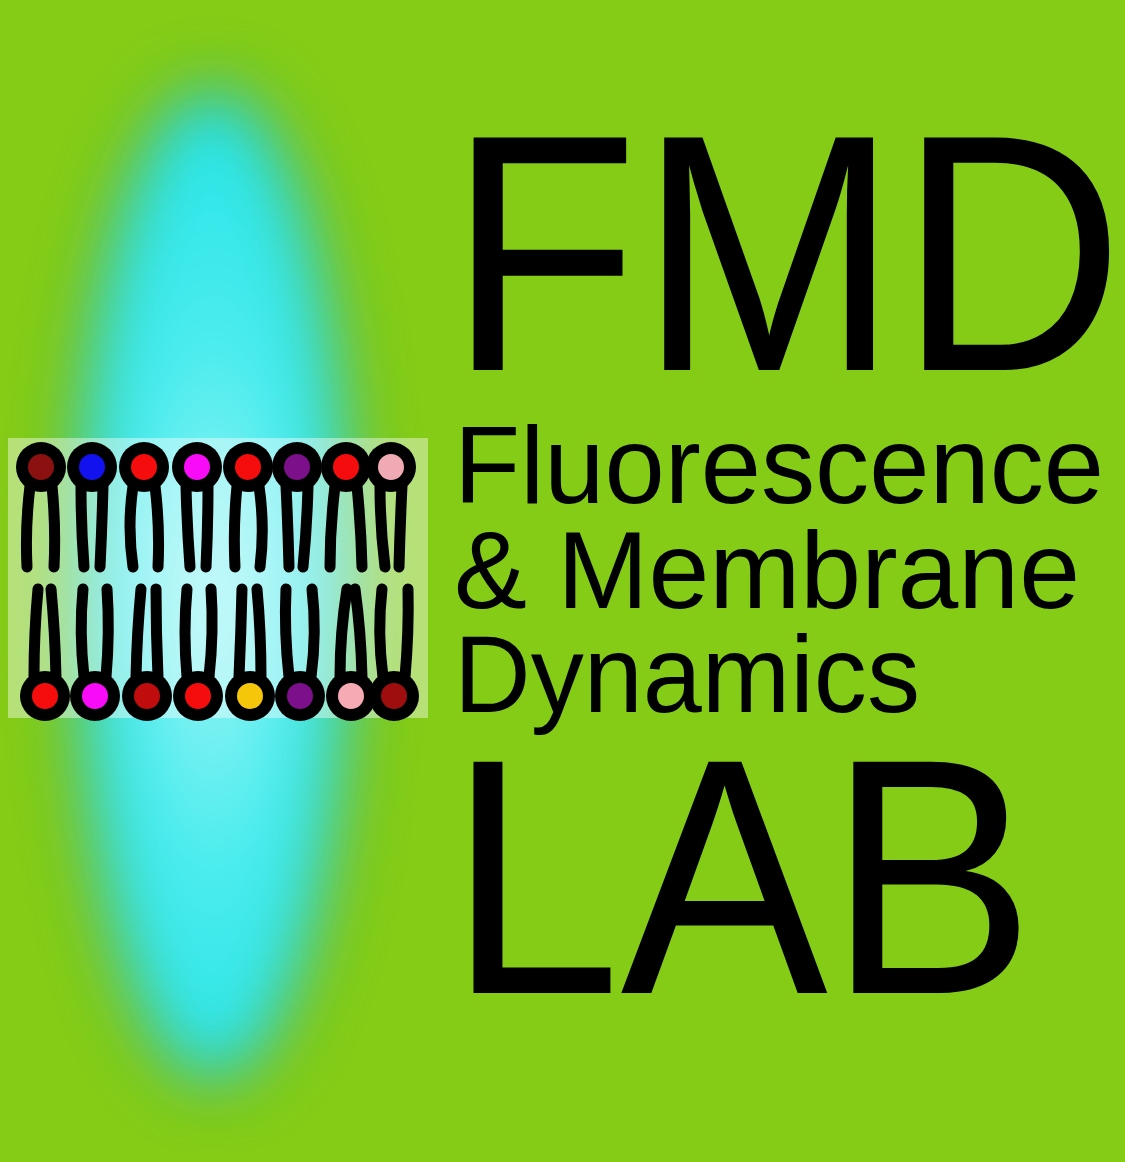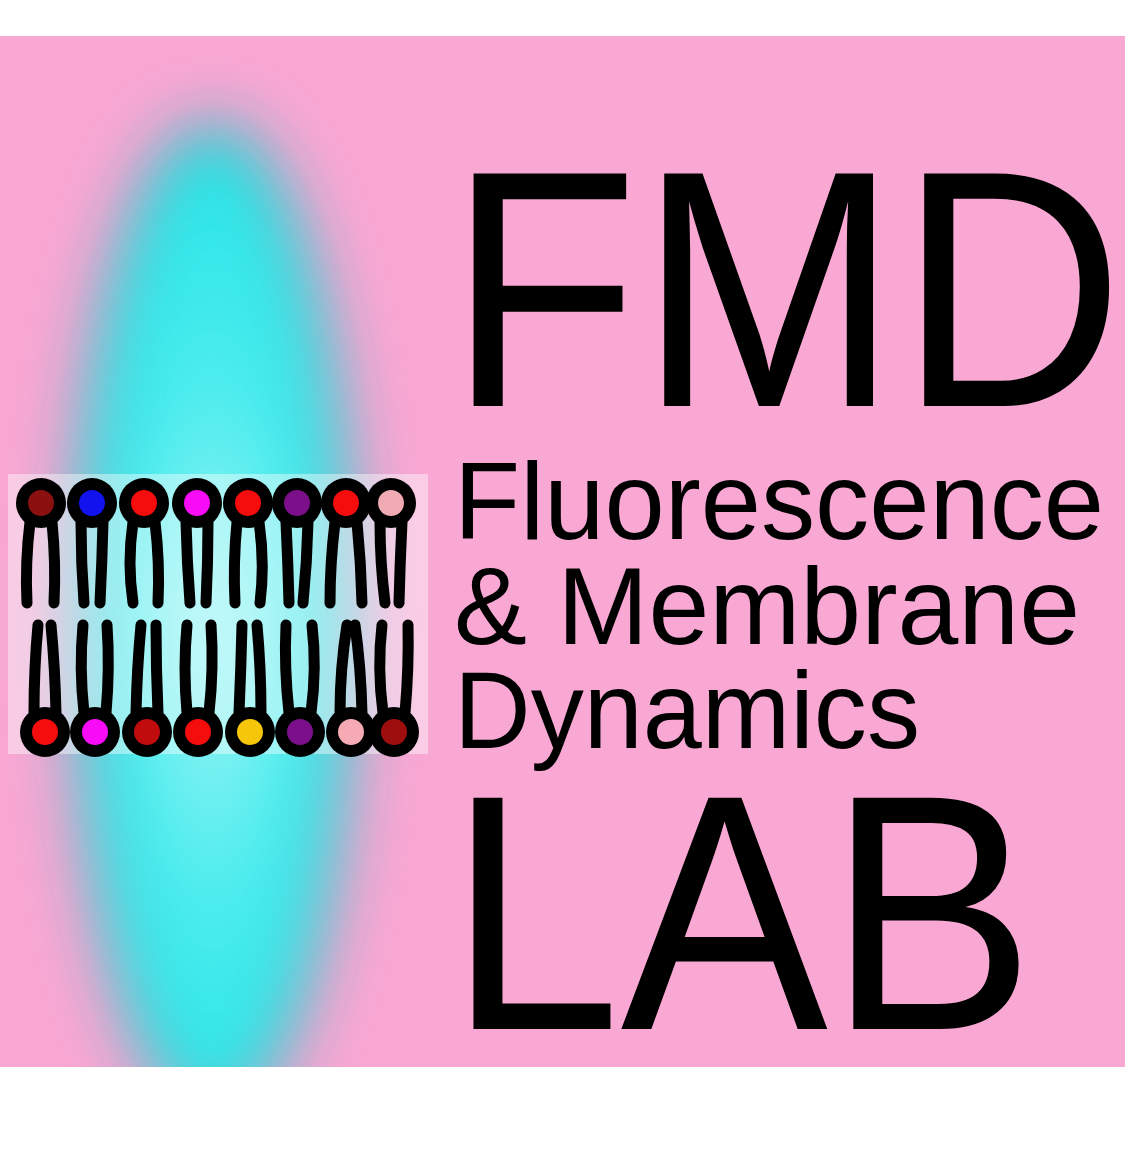--- a/index.html
+++ b/index.html
@@ -1,23 +1,22 @@
 <!DOCTYPE html>
 <html><head>
 <meta charset="utf-8">
 <style>
   html, body { margin: 0; padding: 0; background: #ffffff; }
   .canvas {
     position: relative;
     width: 1125px;
-    height: 1031px;
-    background: #f9a8d4;
+    height: 1162px;
+    background: #84cc16;
     overflow: hidden;
     font-family: "Liberation Sans", sans-serif;
-    margin-top: 36px;
   }
   svg text {
     font-family: "Liberation Sans", sans-serif;
     fill: #000000;
   }
 </style>
 </head>
 <body>
 
 <div class="canvas">

